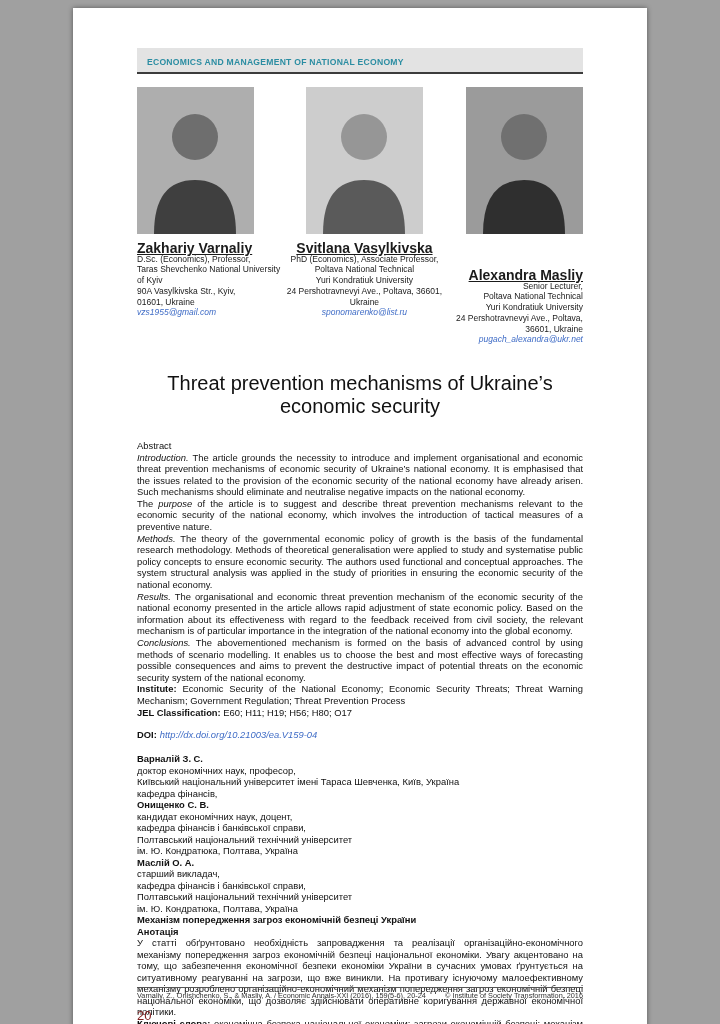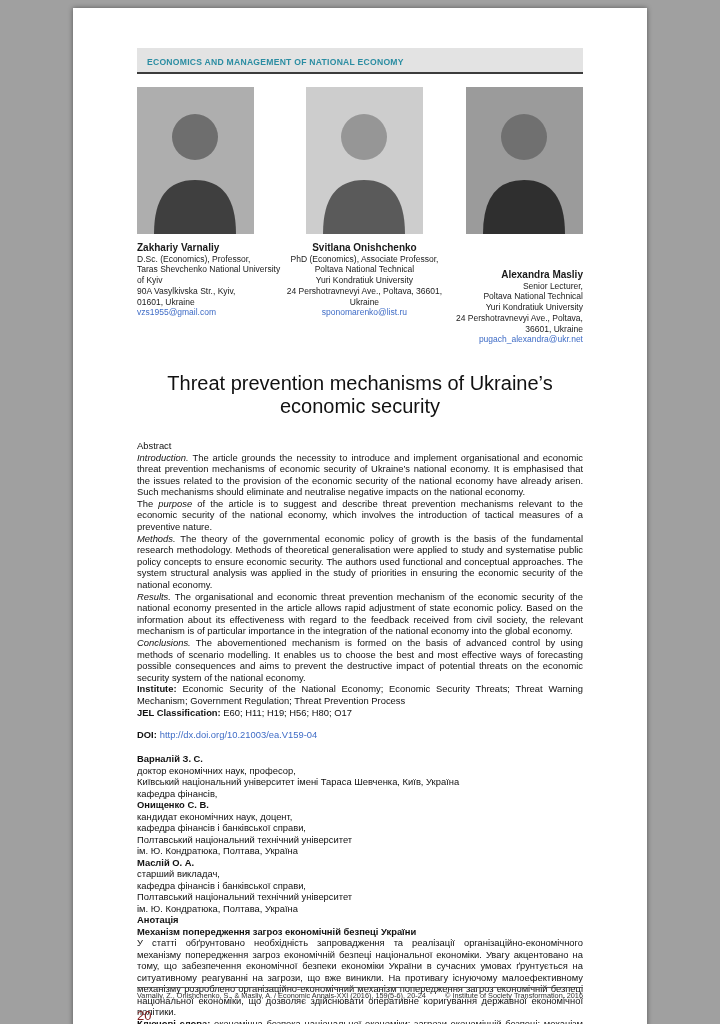--- a/index.html
+++ b/index.html
@@ -10,22 +10,22 @@
   .section-bar .bar-text{color:#2b8da2;font-size:8.6px;font-weight:bold;letter-spacing:.25px;}
   .udc{margin-top:17px;font-size:10px;color:#1a1a1a;}
   .authors-row{display:flex;margin-top:13px;}
   .author-col{display:flex;flex-direction:column;min-width:0;}
   .col-left{flex:0 0 33%;align-items:flex-start;text-align:left;}
   .col-center{flex:0 0 36%;align-items:center;text-align:center;}
   .col-right{flex:0 0 31%;align-items:flex-end;text-align:right;gap:27px;}
   .photo{width:117px;height:147px;}
   .photo svg{display:block;width:100%;height:100%;}
   .author-info{margin-top:9px;font-size:8.5px;line-height:10.7px;color:#1a1a1a;}
-  .author-name{font-weight:bold;font-size:10px;}
-  a.email{color:#3f6cc6;text-decoration:none;cursor:pointer;}
+  .author-name{font-weight:bold;font-size:14px;text-decoration:underline;}
+  a.email{color:#3f6cc6;text-decoration:none;cursor:pointer;font-style:italic;}
   .title{margin-top:27px;text-align:center;font-size:20px;font-weight:400;color:#111;}
   .abstract{margin-top:22px;font-size:9.4px;line-height:11.6px;color:#111;text-align:justify;}
   .abstract p{margin:0;}
   .abs-heading{font-weight:normal;}
   .lead-i{font-style:italic;}
   .b{font-weight:bold;}
   .doi-line{margin-top:11px;font-size:9.4px;color:#111;}
   .doi-line .b{margin-right:3px;}
   .ua{margin-top:13px;font-size:9.4px;line-height:11.5px;color:#111;}
   .ua .just{text-align:justify;}
@@ -67,21 +67,21 @@
 
       <div class="author-col col-center">
         <div class="photo">
           <svg viewBox="0 0 117 147">
             <rect width="117" height="147" fill="#cdcdcd"></rect>
             <circle cx="58" cy="50" r="23" fill="#969696"></circle>
             <path d="M17 147 Q17 93 58 93 Q99 93 99 147 Z" fill="#5a5a5a"></path>
           </svg>
         </div>
         <div class="author-info">
-          <div class="author-name">Svitlana Onishchenko</div>
+          <div class="author-name">Svitlana Vasylkivska</div>
           <div>PhD (Economics), Associate Professor,</div>
           <div>Poltava National Technical</div>
           <div>Yuri Kondratiuk University</div>
           <div>24 Pershotravnevyi Ave., Poltava, 36601, Ukraine</div>
           <a class="email">sponomarenko@list.ru</a>
         </div>
       </div>
 
       <div class="author-col col-right">
         <div class="photo">
@@ -129,22 +129,22 @@
       <div class="b">Онищенко С. В.</div>
       <div>кандидат економічних наук, доцент,</div>
       <div>кафедра фінансів і банківської справи,</div>
       <div>Полтавський національний технічний університет</div>
       <div>ім. Ю. Кондратюка, Полтава, Україна</div>
       <div class="b">Маслій О. А.</div>
       <div>старший викладач,</div>
       <div>кафедра фінансів і банківської справи,</div>
       <div>Полтавський національний технічний університет</div>
       <div>ім. Ю. Кондратюка, Полтава, Україна</div>
+      <div class="b">Механізм попередження загроз економічній безпеці України</div>
       <div class="b">Анотація</div>
-      <div class="b">Механізм попередження загроз економічній безпеці України</div>
       <div class="just">У статті обґрунтовано необхідність запровадження та реалізації організаційно-економічного механізму попередження загроз економічній безпеці національної економіки. Увагу акцентовано на тому, що забезпечення економічної безпеки економіки України в сучасних умовах ґрунтується на ситуативному реагуванні на загрози, що вже виникли. На противагу існуючому малоефективному механізму розроблено організаційно-економічний механізм попередження загроз економічній безпеці національної економіки, що дозволяє здійснювати оперативне коригування державної економічної політики.</div>
       <div class="just"><span class="b">Ключові слова:</span><span> економічна безпека національної економіки; загрози економічній безпеці; механізм попередження загроз; державне регулювання процесу упередження загроз.</span></div>
     </div>
 
   </div>
 
   <div class="footer">
     <div class="footer-rule"></div>
     <div class="footer-row">
       <span>Varnaliy, Z., Onishchenko, S., &amp; Masliy, A. / Economic Annals-XXI (2016), 159(5-6), 20-24</span>

